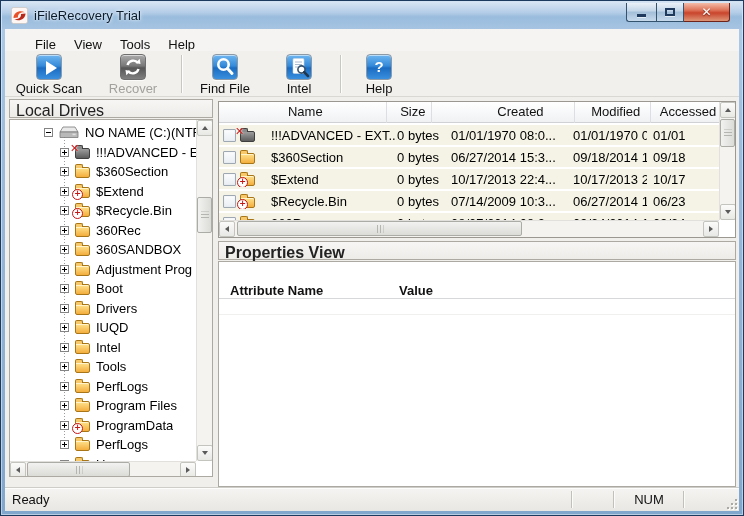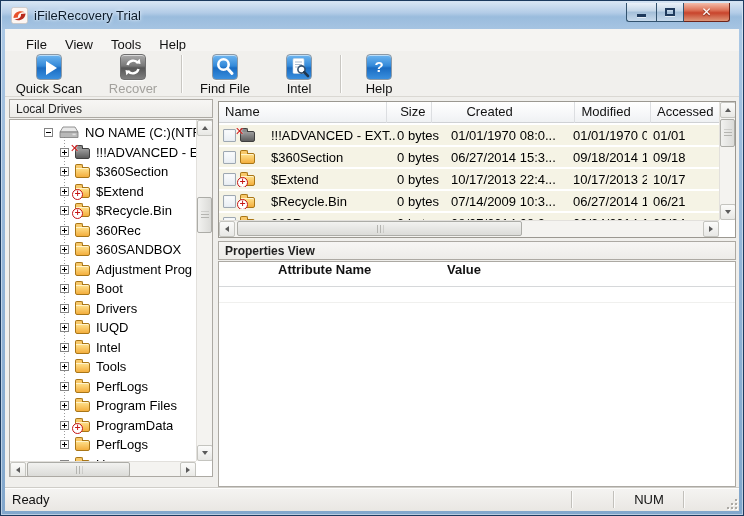--- a/index.html
+++ b/index.html
@@ -22,40 +22,40 @@
   .wbtn.close { width:46px; border-radius:0 0 3px 0; border-left:none; border-color:#6E241A;
           background:linear-gradient(180deg,#F4BCA9 0%,#DD7258 40%,#C8442C 55%,#DE9577 100%); }
   .g-min { width:9px; height:3px; background:#1F3A5C; box-shadow:0 1px 0 rgba(255,255,255,.6); margin-top:6px; }
   .g-max { width:10px; height:8px; border:2px solid #1F3A5C; box-shadow:0 1px 0 rgba(255,255,255,.6); }
   .g-close { color:#FFF; font-family:"DejaVu Sans",sans-serif; font-size:12px; font-weight:bold; text-shadow:0 1px 1px #7A2A1C; }
 
   
   .client { position:absolute; left:4px; right:4px; top:28px; bottom:4px; background:#F0EFEC; overflow:hidden; }
 
   .menubar { position:absolute; left:0; right:0; top:0; height:32px; background:#F5F4F2;
-             border-bottom:1px solid #E4E2DE; display:flex; align-items:center; padding-left:12px; }
+             border-bottom:1px solid #E4E2DE; display:flex; align-items:center; padding-left:21px; }
   .mitem { font-size:13px; color:#111; padding:2px 9px; }
 
   .toolbar { position:absolute; left:0; right:0; top:22px; height:46px; background:#F1F0ED;
              border-bottom:1px solid #DAD8D3; display:flex; align-items:flex-start; padding:2px 0 0 4px; }
   .tbtn { display:flex; flex-direction:column; align-items:center; justify-content:flex-start; height:44px; padding:1px 4px; }
   .tbtn .lab { font-size:13px; color:#111; margin-top:1px; white-space:nowrap; }
   .tbtn.disabled .lab { color:#A3A19D; }
   .tico { position:relative; width:26px; height:26px; border-radius:4px; border:1px solid #8D99A5;
           box-shadow:inset 0 1px 0 rgba(255,255,255,.55), 0 1px 0 rgba(255,255,255,.7); }
   .tico.blue { background:linear-gradient(180deg,#6FB6F0 0%,#3389D9 46%,#1A6CC2 54%,#3A8FDE 100%); }
   .tico.gray { background:linear-gradient(180deg,#ABABAB 0%,#777 46%,#565656 54%,#808080 100%); border-color:#6E6E6E; }
   .tri-play { position:absolute; left:9px; top:6px; width:0; height:0;
               border:7px solid transparent; border-left:11px solid #FFF; border-right:none; }
   .qmark { position:absolute; left:0; top:3px; width:100%; text-align:center; color:#FFF; font-size:15px; font-weight:bold; }
   .tsep { width:1px; height:38px; background:#C9C7C2; box-shadow:1px 0 0 #FDFDFC; margin:2px 10px 0 10px; }
 
   
   .caption { height:19px; background:linear-gradient(180deg,#F7F6F4,#EDECE9); border:1px solid #ACA9A3;
-             font-size:12px; color:#222; padding:2px 0 0 6px; }
+             font-size:16px; color:#222; padding:2px 0 0 6px; }
   .lpanel { position:absolute; left:4px; top:70px; width:204px; height:388px; }
   .treebox { position:absolute; left:0; right:0; top:20px; bottom:10px; background:#FFF; border:1px solid #ACA9A3; overflow:hidden; }
   .treecontent { position:absolute; left:0; top:0; width:186px; height:341px; overflow:hidden; padding-top:3px; }
   .vline { position:absolute; left:54px; top:14px; width:1px; height:312px;
            background:repeating-linear-gradient(180deg,#9B9B9B 0 1px,transparent 1px 3px); }
   .trow { position:relative; display:flex; align-items:center; height:19.5px; white-space:nowrap; }
   .trow.root { padding-left:34px; }
   .trow.child { padding-left:50px; }
   .texp { position:relative; width:9px; height:9px; background:#FFF; border:1px solid #848484; margin-right:6px; flex:none; z-index:2; }
   .texp::before { content:""; position:absolute; left:1px; top:3px; width:5px; height:1px; background:#000; }
@@ -75,21 +75,21 @@
   .fold.badge::after { content:"+"; position:absolute; left:-4px; bottom:-3px; width:9px; height:9px; background:#FFF;
           border:1px solid #C41414; border-radius:50%; color:#C41414; font:bold 8px/8px "DejaVu Sans",sans-serif; text-align:center; }
   .drive { width:20px; height:13px; flex:none; }
 
   .splitter { position:absolute; left:208px; top:70px; width:5px; height:388px; background:#F0EFEC; }
 
   .rpanel { position:absolute; left:213px; top:70px; width:523px; height:390px; }
   .filelist { position:absolute; left:0; top:2px; width:518px; height:137px; background:#FFF; border:1px solid #9B9891; overflow:hidden; }
   .flhead { position:absolute; left:0; top:0; width:500px; height:21px;
             background:linear-gradient(180deg,#FFFFFF 0%,#F6F7F9 60%,#EFF1F3 100%); border-bottom:1px solid #CFD1D4; display:flex; }
-  .hcell { font-size:13px; color:#111; padding:2px 0 0 6px; border-right:1px solid #DCDEE1; height:21px; }
+  .hcell { font-size:13px; color:#111; padding:2px 0 0 6px; border-right:1px solid #DCDEE1; height:21px;text-align:center; }
   .hc-name { width:178px; } .hc-size { width:48px; text-align:right; padding-right:6px; }
   .hc-created { width:122px;margin-left:28px; } .hc-modified { width:80px; } .hc-accessed { width:72px; border-right:none; }
   .flrows { position:absolute; left:0; top:21px; width:500px; height:97px; overflow:hidden; }
   .frow { display:flex; align-items:center; height:20px; margin-top:2px; background:#F5F3E5; }
   .fc { font-size:13px; color:#000; white-space:nowrap; overflow:hidden; }
   .fc-name { width:178px; display:flex; align-items:center; padding-left:4px; }
   .fc-size { width:48px; text-align:right; padding-right:6px; }
   .fc-created { width:122px; padding-left:6px; }
   .fc-modified { width:80px; padding-left:6px; }
   .fc-accessed { width:66px; padding-left:6px; }
@@ -111,21 +111,21 @@
            background:repeating-linear-gradient(90deg,#B4B4B0 0 1px,transparent 1px 3px); }
   .tri { width:0; height:0; border-style:solid; }
   .tri.up    { border-width:0 3.5px 4.5px; border-color:transparent transparent #5A5A5A; }
   .tri.down  { border-width:4.5px 3.5px 0; border-color:#5A5A5A transparent transparent; }
   .tri.left  { border-width:3.5px 4.5px 3.5px 0; border-color:transparent #5A5A5A transparent transparent; }
   .tri.right { border-width:3.5px 0 3.5px 4.5px; border-color:transparent transparent transparent #5A5A5A; }
 
   
   .props { position:absolute; left:0; top:142px; width:518px; height:246px;font-weight:bold; }
   .propbox { position:absolute; left:0; right:0; top:20px; bottom:0; background:#FFF; border:1px solid #ACA9A3; }
-  .phead { display:flex; height:25px; border-bottom:1px solid #D6D8DA; align-items:flex-start;padding-left:48px; }
+  .phead { display:flex; height:37px; border-bottom:1px solid #D6D8DA; align-items:flex-end; }
   .ph-attr { width:180px; font-size:13px; color:#111; padding-left:11px; }
   .ph-val { font-size:13px; color:#111; }
   .prow-line { height:16px; border-bottom:1px solid #F0F0EE; }
 
   
   .statusbar { position:absolute; left:0; right:0; bottom:0; height:24px;
                background:linear-gradient(180deg,#F5F4F2,#E9E7E3); border-top:1px solid #CFCDC8; box-shadow:inset 0 1px 0 #FDFDFC; }
   .st-ready { position:absolute; left:7px; top:4px; font-size:13px; color:#111; }
   .st-sep { position:absolute; top:3px; width:1px; height:17px; background:#C2C0BB; box-shadow:1px 0 0 #FBFBFA; }
   .st-num { position:absolute; top:4px; left:618px; width:52px; text-align:center; font-size:13px; color:#111; }
@@ -393,21 +393,21 @@
           </div>
           <div class="frow">
             <span class="fc fc-name">
                 <span class="cb"></span>
                 <span class="fold badge"></span>
                 <span class="fname">$Recycle.Bin</span>
               </span>
             <span class="fc fc-size">0 bytes</span>
             <span class="fc fc-created">07/14/2009 10:3...</span>
             <span class="fc fc-modified">06/27/2014 14:5...</span>
-            <span class="fc fc-accessed">06/21</span>
+            <span class="fc fc-accessed">06/23</span>
           </div>
           <div class="frow">
             <span class="fc fc-name">
                 <span class="cb"></span>
                 <span class="fold"></span>
                 <span class="fname">360Rec</span>
               </span>
             <span class="fc fc-size">0 bytes</span>
             <span class="fc fc-created">08/07/2014 08:3</span>
             <span class="fc fc-modified">09/24/2014 16:1</span>

